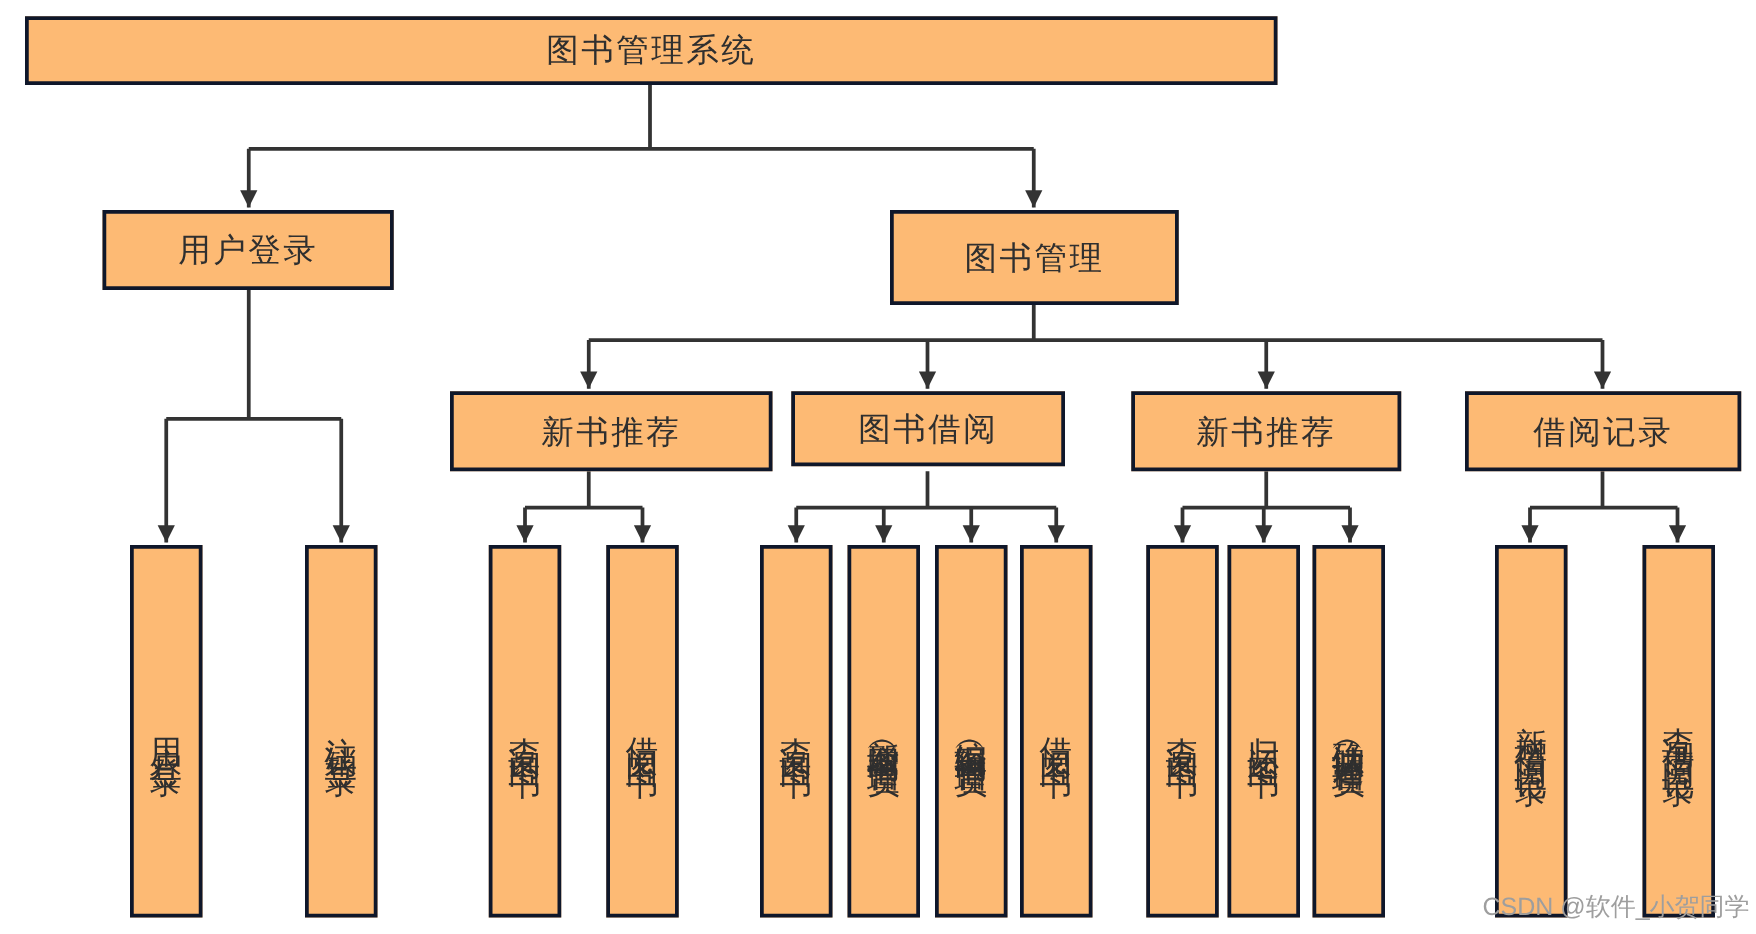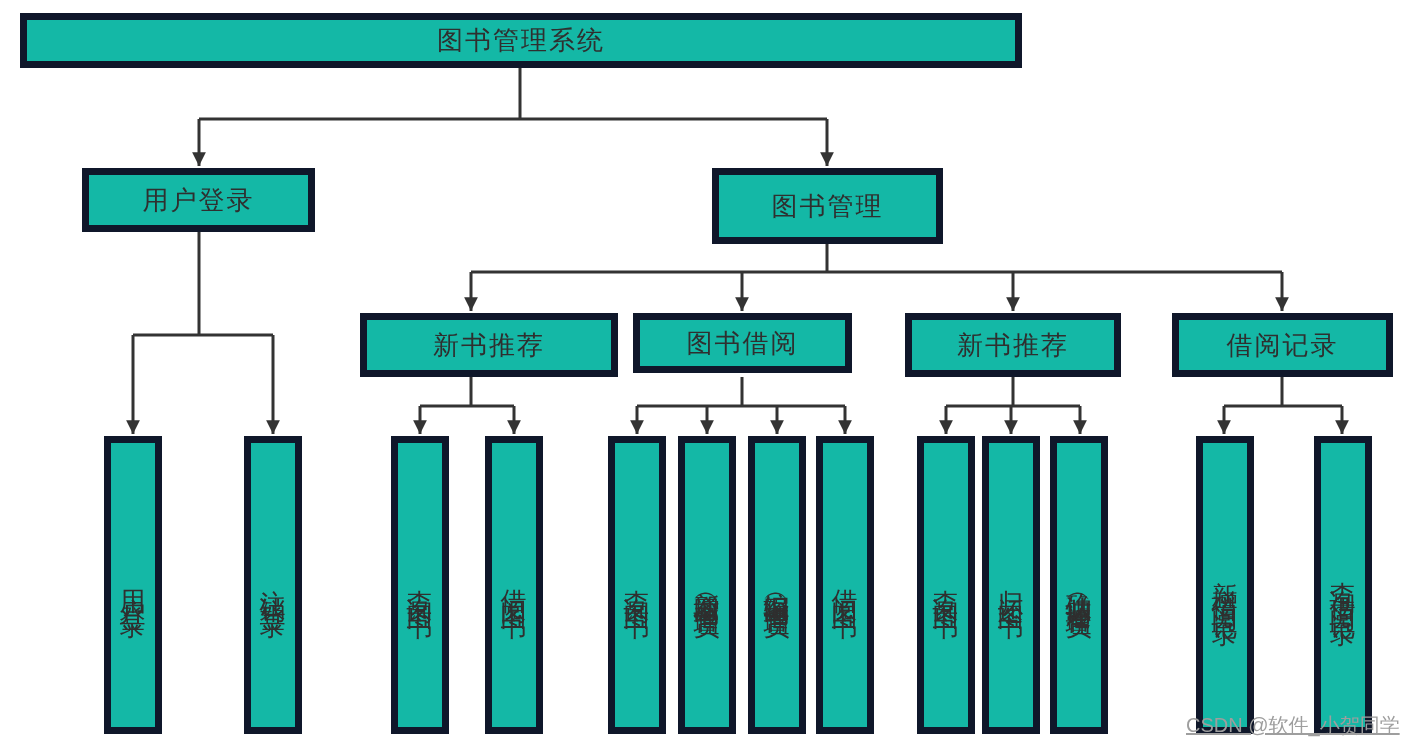--- a/index.html
+++ b/index.html
@@ -14,22 +14,22 @@
   }
   .connectors {
     position: absolute;
     left: 0; top: 0;
     width: 1405px; height: 747px;
     z-index: 1;
   }
   .box {
     position: absolute;
     box-sizing: border-box;
-    background: #14b8a6;
-    border: 7px solid #0f172a;
+    background: #fdba74;
+    border: 3px solid #0f172a;
     display: flex;
     align-items: center;
     justify-content: center;
     z-index: 2;
   }
   .h-box .label {
     font-size: 26px;
     letter-spacing: 2px;
     white-space: nowrap;
   }
@@ -50,21 +50,20 @@
     letter-spacing: 3px;
   }
   .watermark {
     position: absolute;
     left: 1186px;
     top: 712px;
     font-size: 20px;
     color: #9e9e9e;
     white-space: nowrap;
     z-index: 5;
-    text-decoration: underline;
   }
 </style>
 </head>
 <body>
 
 <div class="canvas">
 
   <svg class="connectors" viewBox="0 0 1405 747" xmlns="http://www.w3.org/2000/svg">
     <defs>
       <marker id="arrow" viewBox="0 0 12 12" refX="11" refY="6" markerWidth="5.5" markerHeight="5.5" orient="auto">

